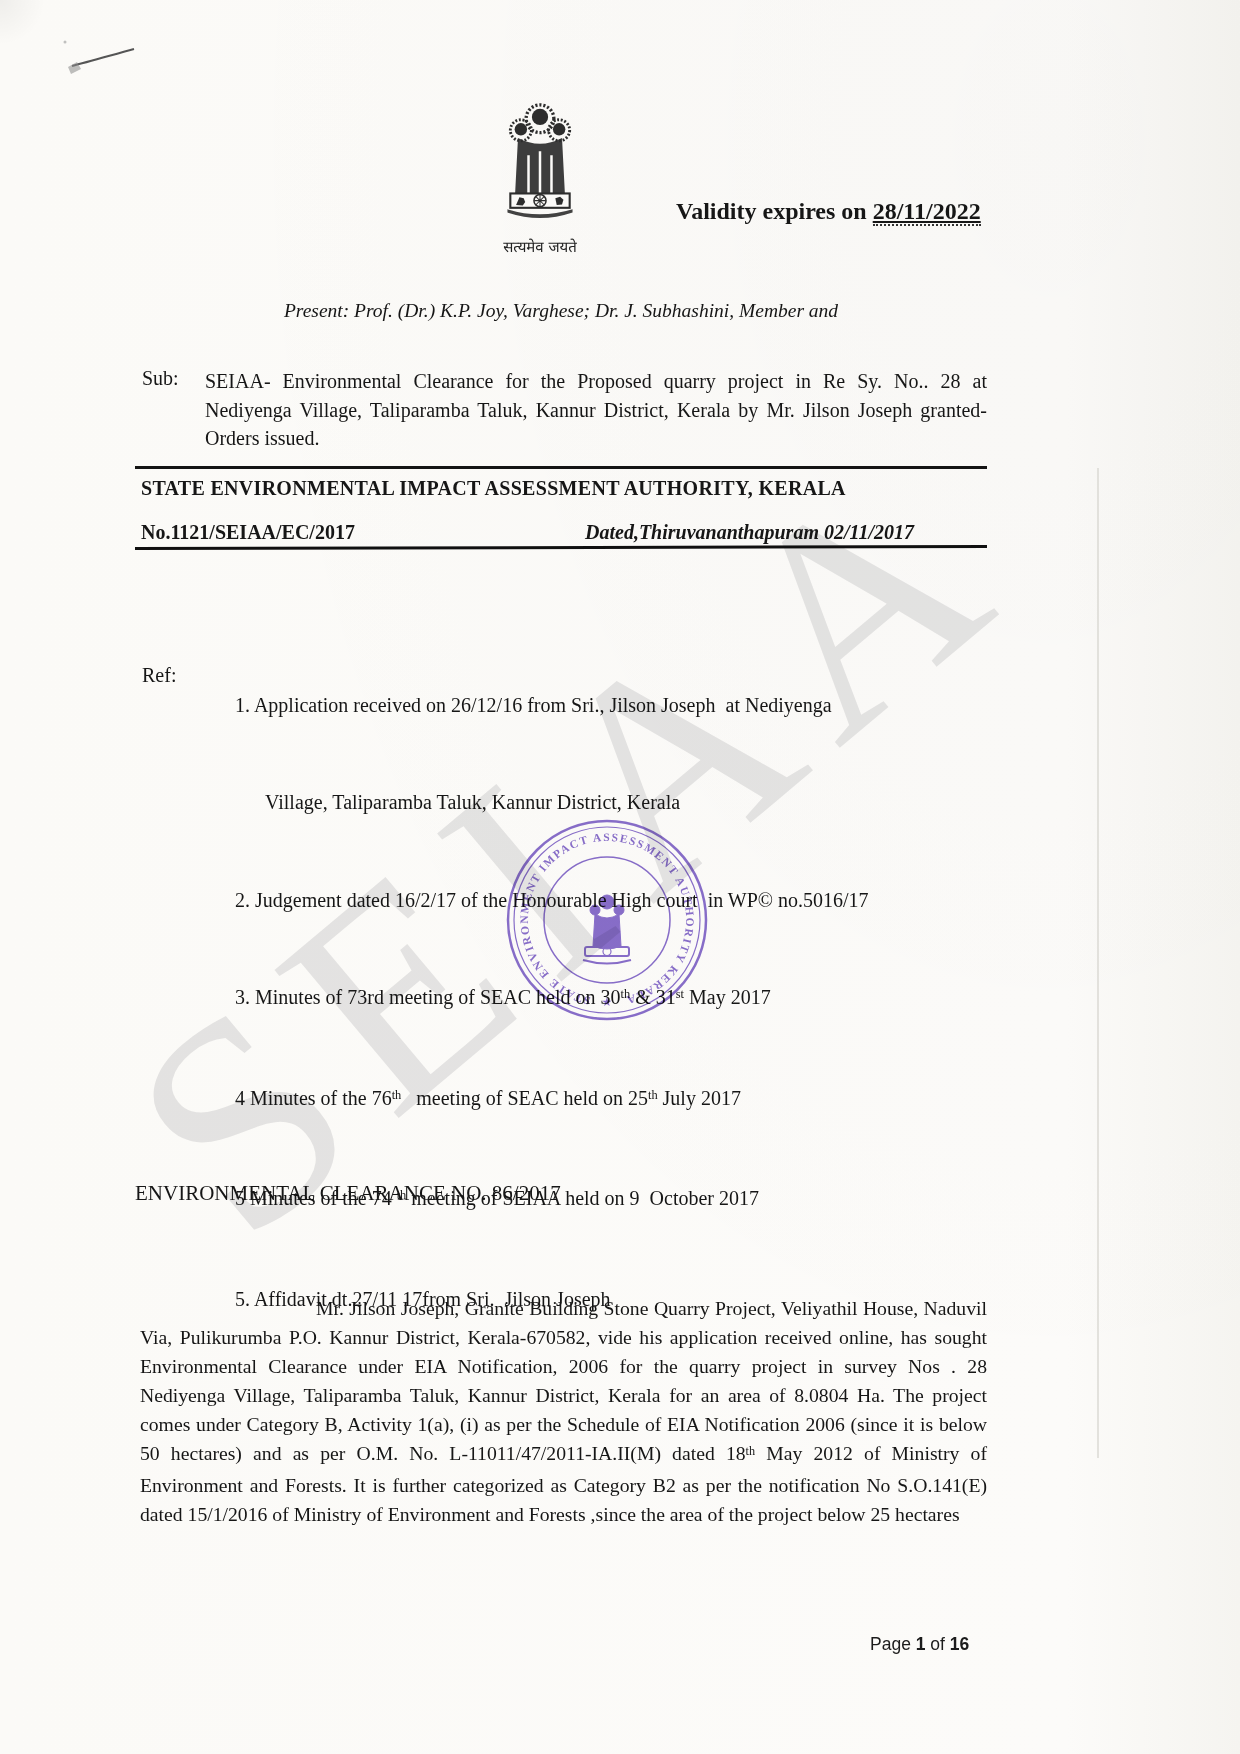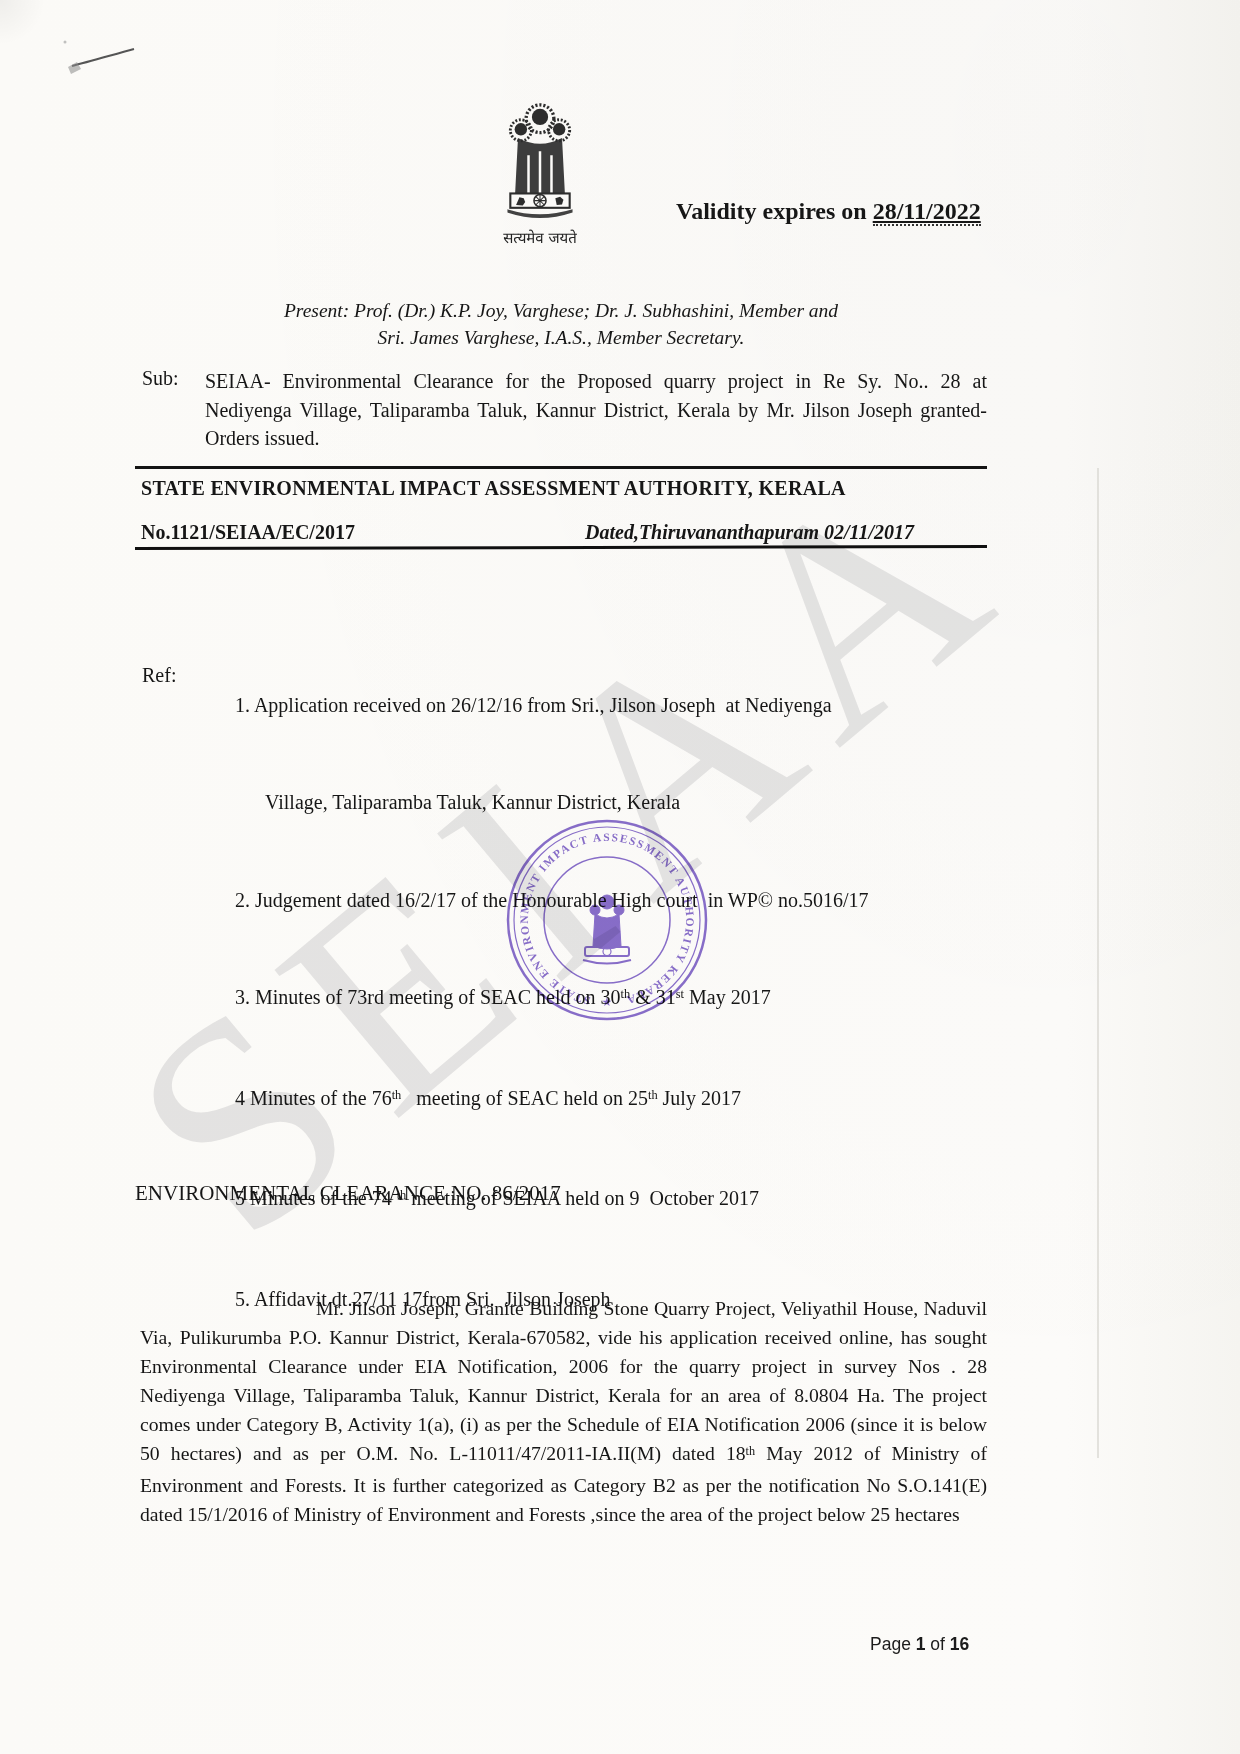--- a/index.html
+++ b/index.html
@@ -16,21 +16,21 @@
   .sup { font-size:0.62em; position:relative; top:-0.45em; }
 
   .watermark {
     left:20px; top:430px; width:1100px; height:830px;
     display:flex; align-items:center; justify-content:center;
     transform:rotate(-40deg);
     font-size:295px; letter-spacing:30px; font-weight:normal;
     color:rgba(105,105,112,0.16); user-select:none; pointer-events:none;
   }
   .emblem { left:492px; top:92px; width:96px; height:134px; }
-  .emblem-caption { left:440px; top:227px; width:200px; text-align:center;
+  .emblem-caption { left:440px; top:236px; width:200px; text-align:center;
     font-size:15px; color:#222; font-family:"DejaVu Sans", sans-serif; }
   .validity { left:676px; top:198px; font-size:24px; font-weight:bold; }
   .validity .date { text-decoration:underline; border-bottom:2.5px dotted #333; padding-bottom:0px; margin-left:6px; }
 
   .doc-title { left:135px; top:263px; width:852px; text-align:center;
     font-size:23.5px; font-weight:bold; font-style:italic; }
   .present1 { left:135px; top:300px; width:852px; text-align:center; font-size:19.5px; font-style:italic; }
   .present2 { left:135px; top:327px; width:852px; text-align:center; font-size:19.5px; font-style:italic; }
 
   .sub-label { left:142px; top:367px; font-size:20px; }
@@ -90,21 +90,20 @@
     <path d="M66 111 l5 -1.5 3.5 3 -1.5 5 -5.5 0.5 z" fill="#2d2d2d"></path>
     <path d="M16 122.5 Q50 133 84 122.5 L84 126 Q50 137.5 16 126 Z" fill="#2d2d2d" opacity="0.9"></path>
   </svg>
   <div class="abs emblem-caption">सत्यमेव जयते</div>
 
   <div class="abs validity">
     <span>Validity expires on</span><span class="date">28/11/2022</span>
   </div>
 
   <div class="abs present1">Present: Prof. (Dr.) K.P. Joy, Varghese; Dr. J. Subhashini, Member and</div>
-  <div class="abs present2">Sri. James Varghese, I.A.S., Member Secretary.</div>
 
   <div class="abs sub-label">Sub:</div>
   <div class="abs sub-text">SEIAA- Environmental Clearance for the Proposed quarry project  in Re Sy. No.. 28 at Nediyenga Village, Taliparamba Taluk, Kannur District, Kerala by Mr. Jilson Joseph  granted- Orders issued.</div>
 
   <div class="abs hr1"></div>
   <div class="abs auth-heading">STATE ENVIRONMENTAL IMPACT ASSESSMENT AUTHORITY, KERALA</div>
   <div class="abs file-no">No.1121/SEIAA/EC/2017</div>
   <div class="abs dated">Dated,Thiruvananthapuram 02/11/2017</div>
   <div class="abs hr2"></div>
 

